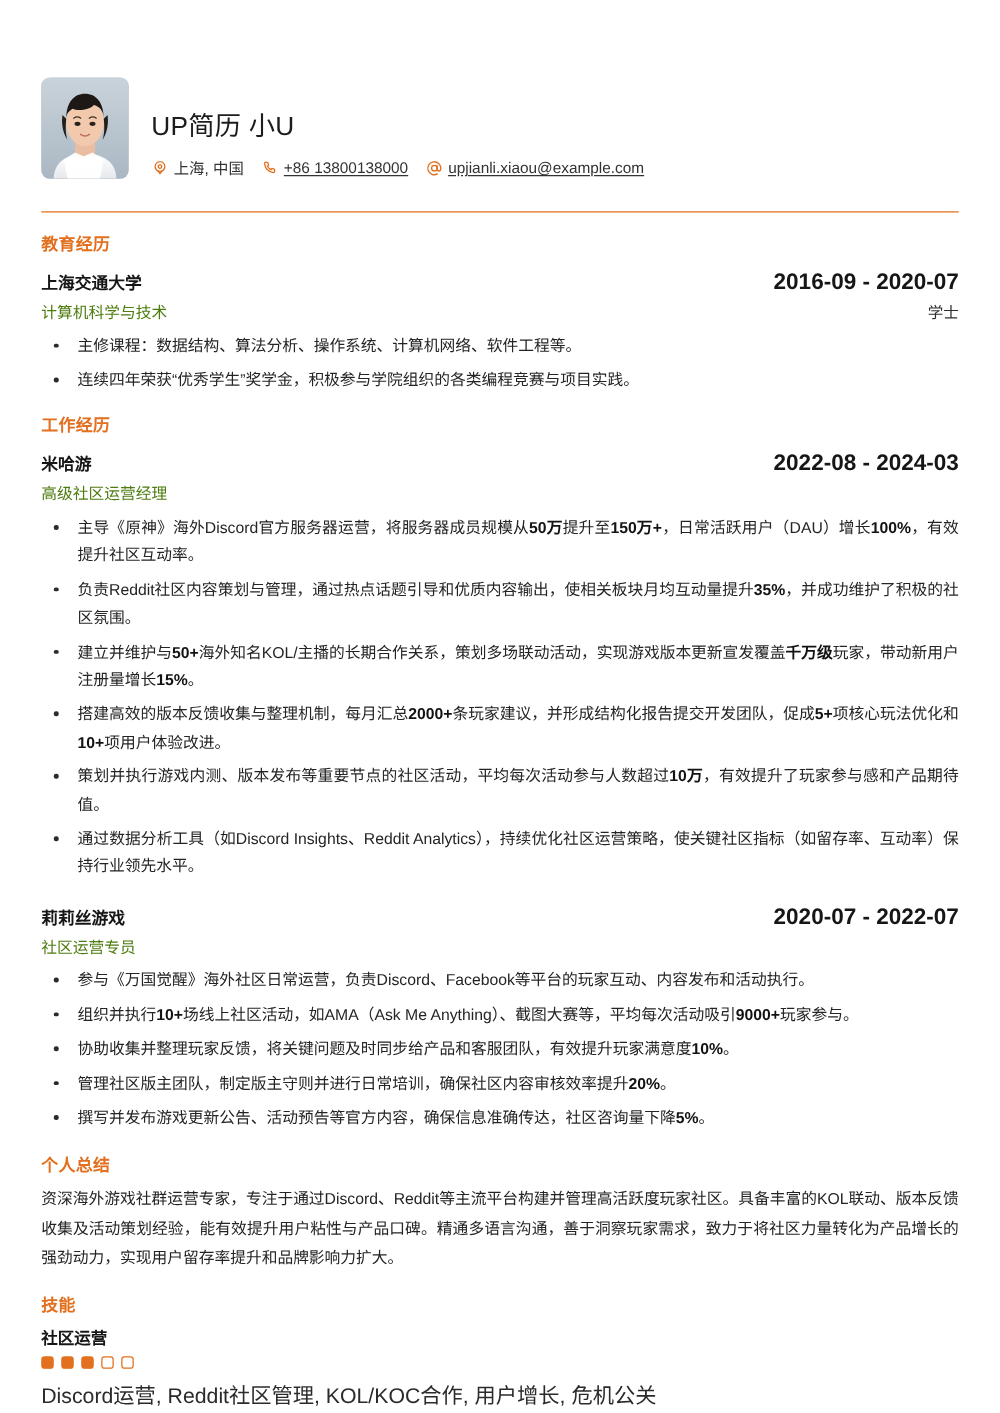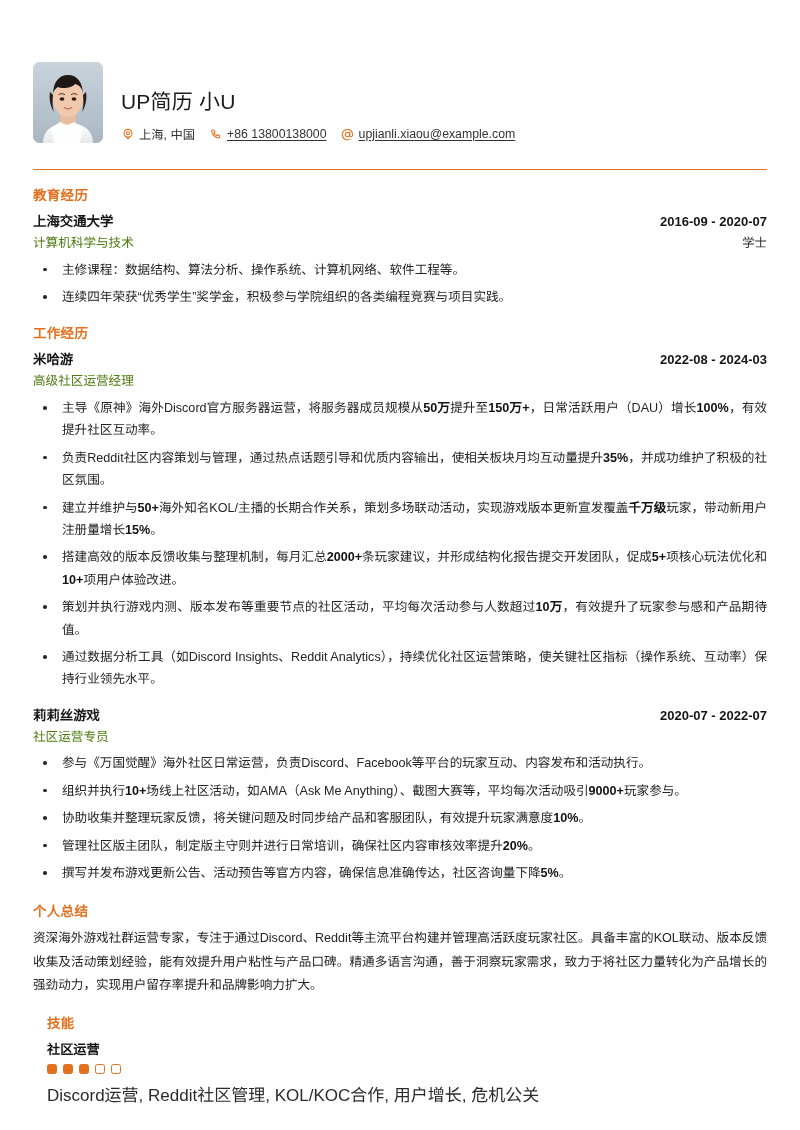--- a/index.html
+++ b/index.html
@@ -110,21 +110,21 @@
     justify-content: space-between;
     gap: 16px;
   }
   .entry-org {
     font-size: 13.4px;
     font-weight: 700;
     color: #161616;
     line-height: 1.6;
   }
   .entry-date {
-    font-size: 13px;
+    font-size: 18px;
     font-weight: 700;
     color: #161616;
     white-space: nowrap;
     line-height: 1.6;
   }
   .entry-sub {
     font-size: 12.6px;
     font-weight: 400;
     color: #4d7c0f;
     line-height: 1.65;
@@ -304,21 +304,21 @@
       <div class="entry-row">
         <span class="entry-sub">高级社区运营经理</span>
         <span class="entry-extra"></span>
       </div>
       <ul class="bullets">
           <li>主导《原神》海外Discord官方服务器运营，将服务器成员规模从<b>50万</b>提升至<b>150万+</b>，日常活跃用户（DAU）增长<b>100%</b>，有效提升社区互动率。</li>
           <li>负责Reddit社区内容策划与管理，通过热点话题引导和优质内容输出，使相关板块月均互动量提升<b>35%</b>，并成功维护了积极的社区氛围。</li>
           <li>建立并维护与<b>50+</b>海外知名KOL/主播的长期合作关系，策划多场联动活动，实现游戏版本更新宣发覆盖<b>千万级</b>玩家，带动新用户注册量增长<b>15%</b>。</li>
           <li>搭建高效的版本反馈收集与整理机制，每月汇总<b>2000+</b>条玩家建议，并形成结构化报告提交开发团队，促成<b>5+</b>项核心玩法优化和<b>10+</b>项用户体验改进。</li>
           <li>策划并执行游戏内测、版本发布等重要节点的社区活动，平均每次活动参与人数超过<b>10万</b>，有效提升了玩家参与感和产品期待值。</li>
-          <li>通过数据分析工具（如Discord Insights、Reddit Analytics），持续优化社区运营策略，使关键社区指标（操作系统、互动率）保持行业领先水平。</li>
+          <li>通过数据分析工具（如Discord Insights、Reddit Analytics），持续优化社区运营策略，使关键社区指标（如留存率、互动率）保持行业领先水平。</li>
         </ul>
     </div>
 
     <div class="entry" style="margin-top:14px;">
       <div class="entry-row">
         <span class="entry-org">莉莉丝游戏</span>
         <span class="entry-date">2020-07 - 2022-07</span>
       </div>
       <div class="entry-row">
         <span class="entry-sub">社区运营专员</span>
@@ -332,21 +332,21 @@
           <li>撰写并发布游戏更新公告、活动预告等官方内容，确保信息准确传达，社区咨询量下降<b>5%</b>。</li>
         </ul>
     </div>
   </div>
 
   <div class="section" style="margin-top:16px;">
     <div class="section-title">个人总结</div>
     <div class="summary">资深海外游戏社群运营专家，专注于通过Discord、Reddit等主流平台构建并管理高活跃度玩家社区。具备丰富的KOL联动、版本反馈收集及活动策划经验，能有效提升用户粘性与产品口碑。精通多语言沟通，善于洞察玩家需求，致力于将社区力量转化为产品增长的强劲动力，实现用户留存率提升和品牌影响力扩大。</div>
   </div>
 
-  <div class="section" style="margin-top:15px;margin-left:14px;">
+  <div class="section" style="margin-top:15px;">
     <div class="section-title">技能</div>
     <div class="skill">
       <div class="skill-name">社区运营</div>
       <div class="dots">
           <span class="dot filled"></span>
           <span class="dot filled"></span>
           <span class="dot filled"></span>
           <span class="dot"></span>
           <span class="dot"></span>
         </div>

